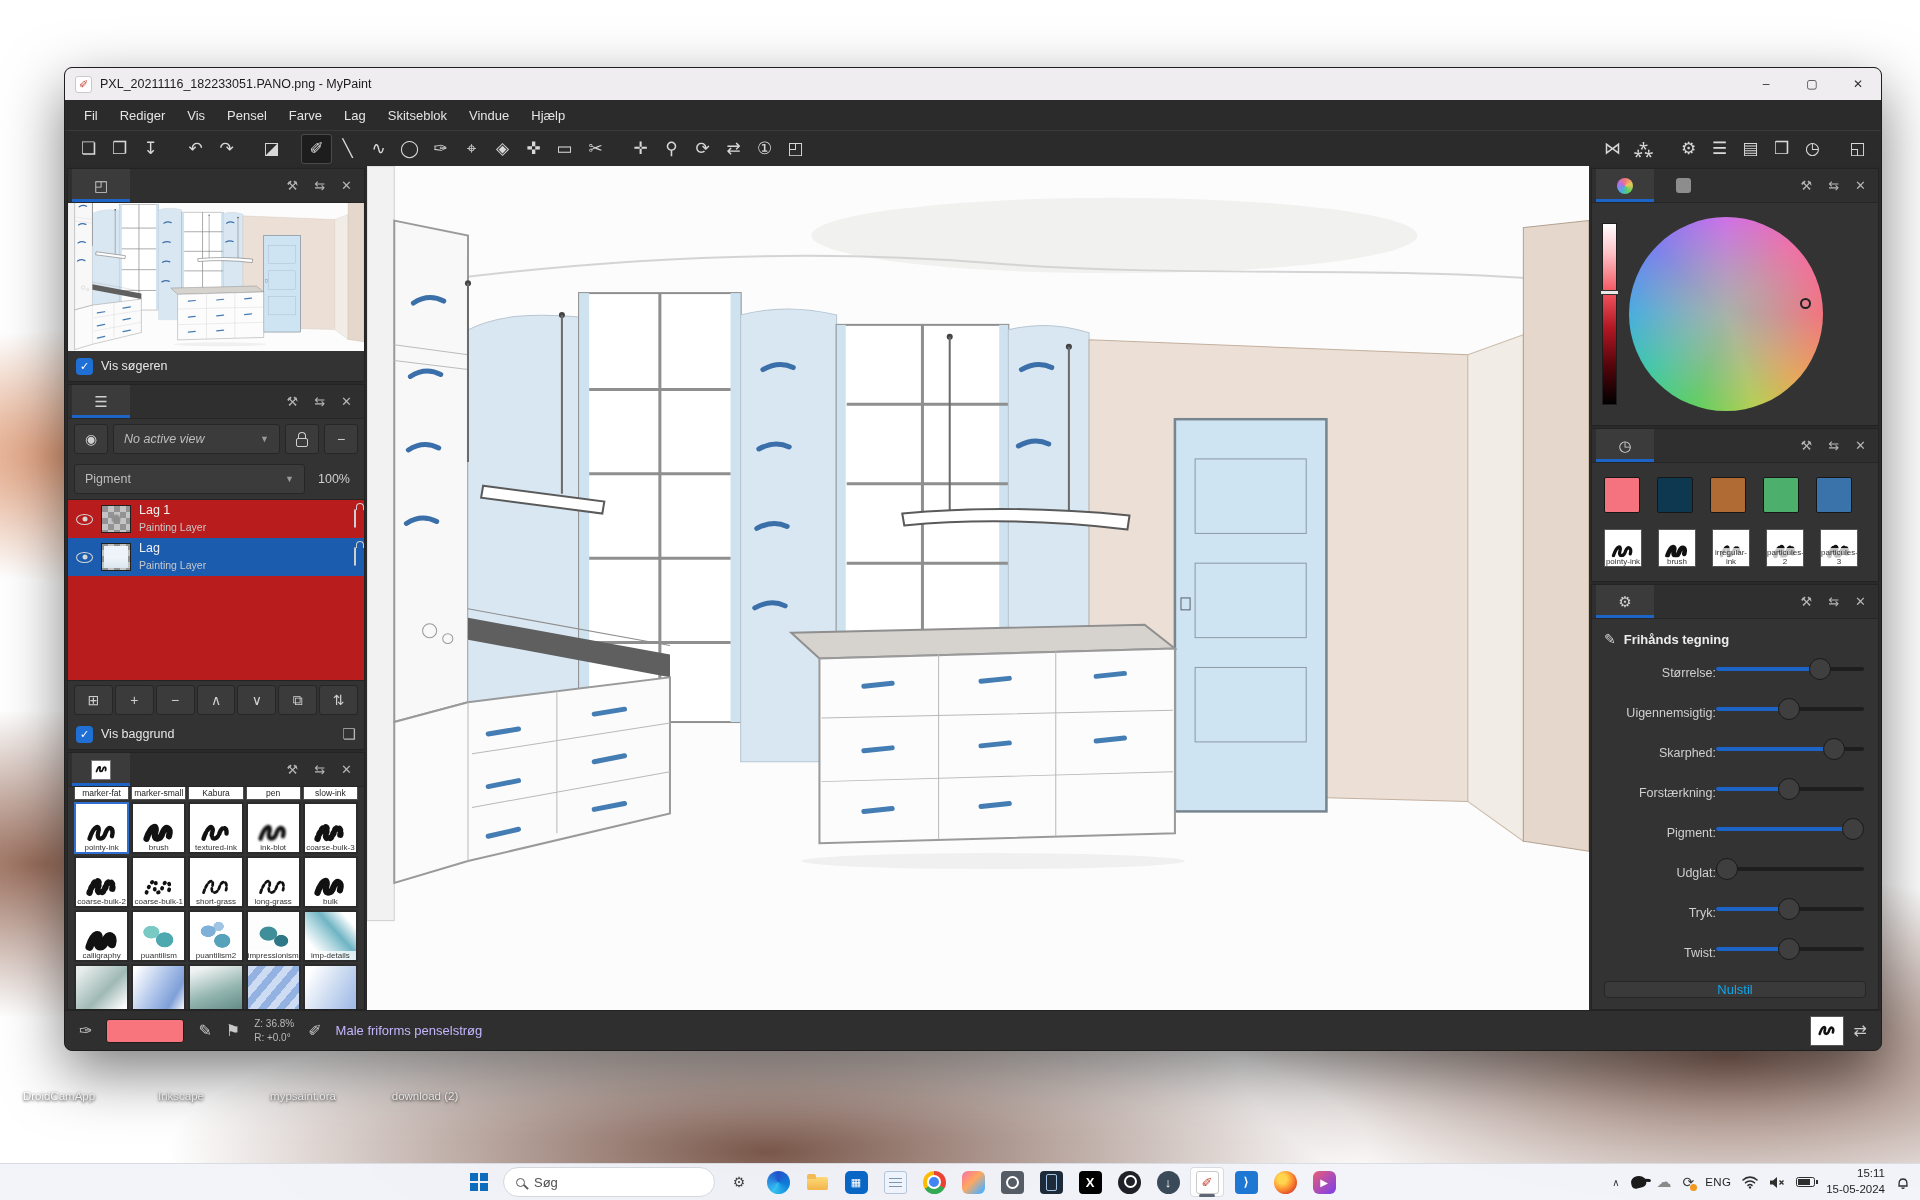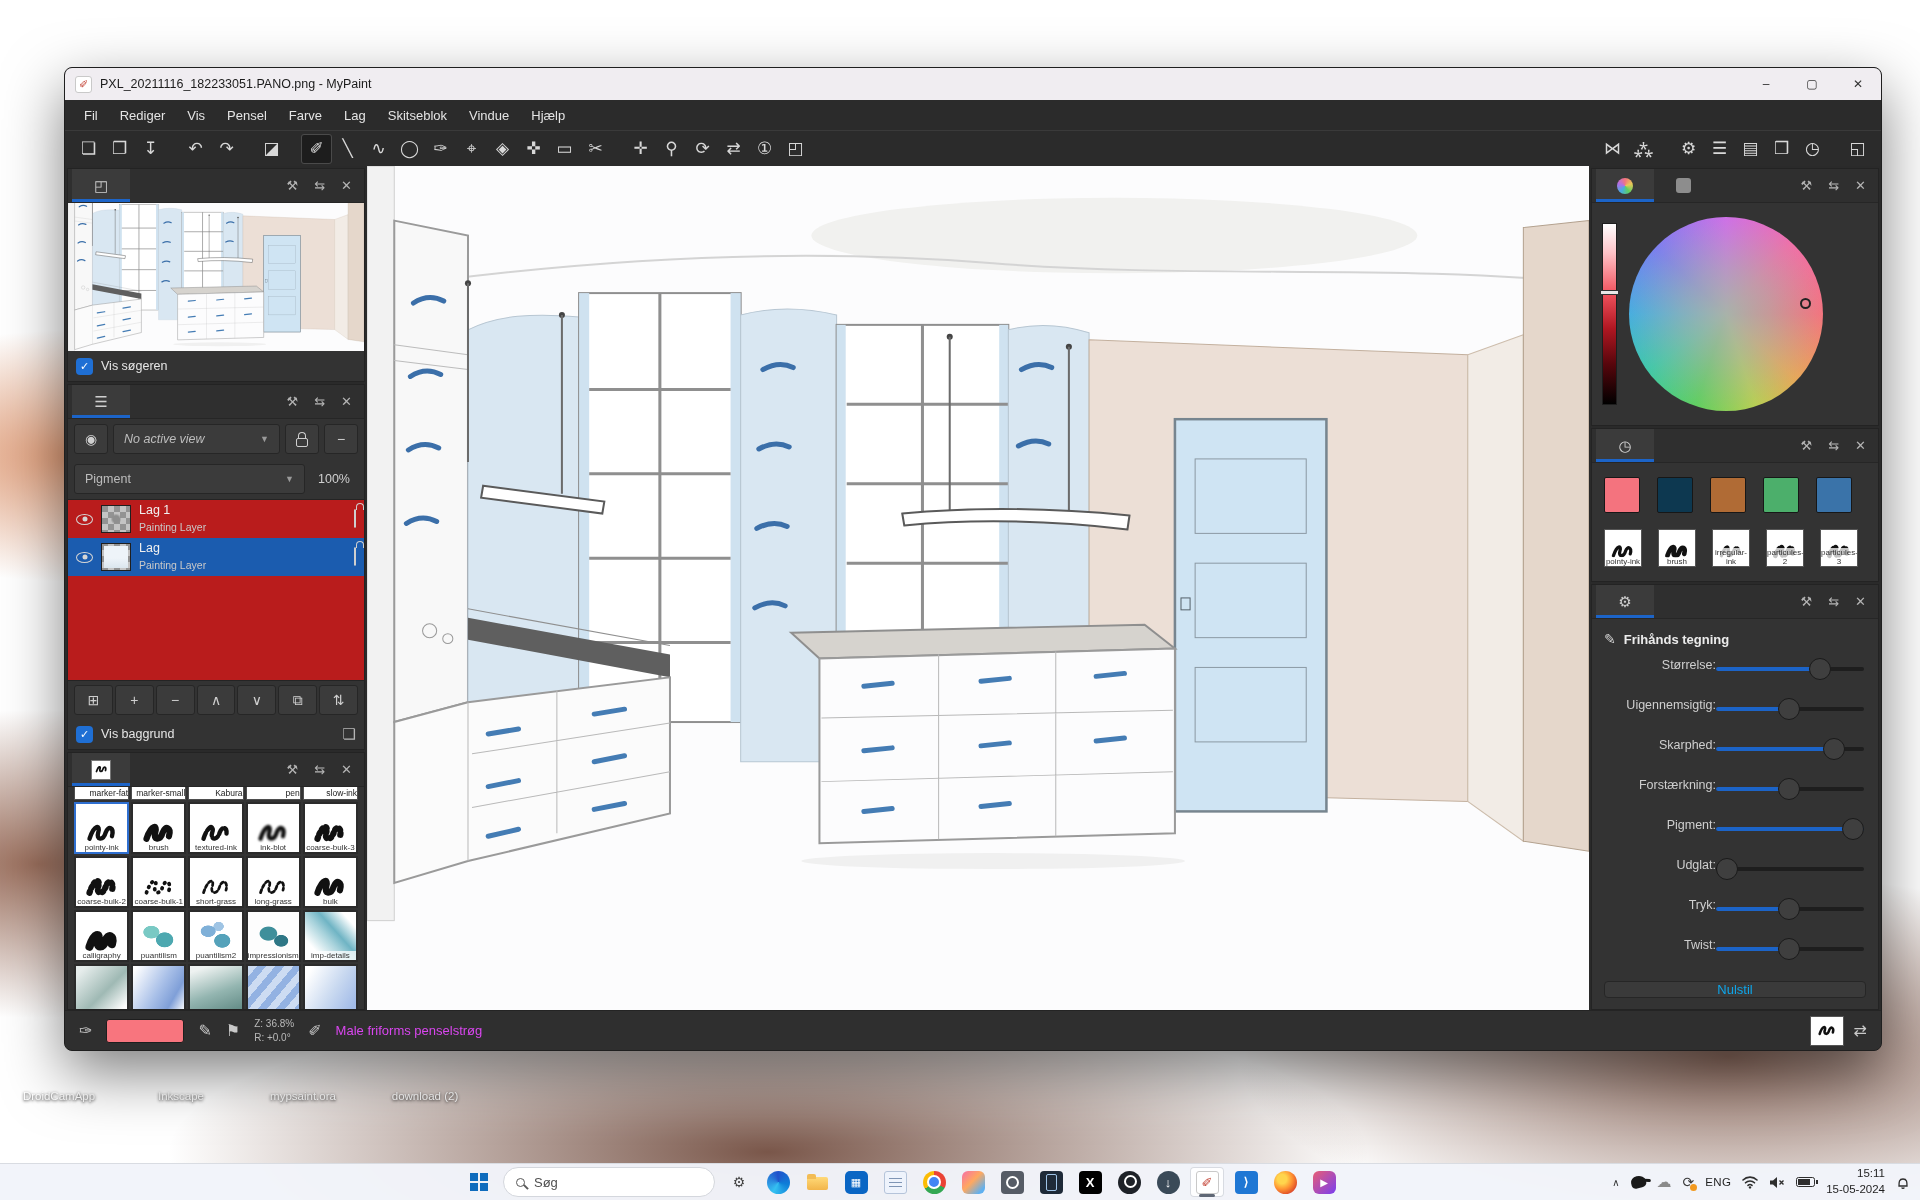--- a/index.html
+++ b/index.html
@@ -67,21 +67,21 @@
 .lmeta{line-height:1.15;min-width:0}
 .lname{font-size:12.5px;color:#f0f0f0}
 .lsub{font-size:10.5px;color:#c9c9c9}
 .llock{margin-left:auto}
 .lockI{width:12px;height:9px;border:1.6px solid #cfcfcf;border-radius:2px;position:relative;margin-top:6px}
 .lockI::before{content:"";position:absolute;left:1px;top:-7px;width:6px;height:6px;border:1.6px solid #cfcfcf;border-bottom:none;border-radius:5px 5px 0 0}
 .layer-btns{display:flex;gap:2px;padding:4px 6px;flex:none}
 .layer-btns .btn-sq{flex:1}
 
 .brush-cutoff{display:grid;grid-template-columns:repeat(5,1fr);gap:2px;padding:0 6px;flex:none}
-.cut-label{background:#fff;color:#222;font-size:8.5px;text-align:right;border:1px solid #4e4e4e;border-top:none;padding:1px 0;white-space:nowrap;overflow:hidden}
+.cut-label{background:#fff;color:#222;font-size:8.5px;text-align:center;border:1px solid #4e4e4e;border-top:none;padding:1px 0;white-space:nowrap;overflow:hidden}
 .brush-grid{display:grid;grid-template-columns:repeat(5,1fr);grid-auto-rows:52px;gap:2px;padding:2px 6px 0;overflow:hidden;flex:1}
 .btile{position:relative;background:#fff;border:2px solid #2b2b2b;display:flex;align-items:flex-end;justify-content:center;overflow:hidden}
 .btile.selected{border-color:#2f6fd0}
 .btile svg{width:82%;height:78%}
 .btile path{fill:none;stroke:#111;stroke-width:3.5;stroke-linecap:round}
 .btile-label{position:absolute;left:0;right:0;bottom:0;font-size:8px;color:#333;text-align:center;background:rgba(255,255,255,.75);line-height:1.15}
 .s-ink2 path{stroke-width:5}
 .s-tex path{stroke-dasharray:5 2}
 .s-blur svg{filter:blur(1.1px)}
 .s-coarse path{stroke-dasharray:1 3;stroke-width:5;filter:blur(.5px)}
@@ -111,33 +111,33 @@
  background:radial-gradient(circle,#a8b2aa 0%,rgba(168,178,170,.6) 32%,rgba(168,178,170,0) 72%)}
 .wheel .wmark{position:absolute;right:6%;top:42%;width:11px;height:11px;border:2px solid #222;border-radius:50%}
 .tab-circle{width:16px;height:16px;border-radius:50%;background:conic-gradient(#f4737e,#e8c857,#5fcf5f,#46aee0,#b06fe8,#f4737e)}
 .tab-sq{width:15px;height:15px;border-radius:3px;background:#8d8d8d}
 .swatch-row{display:flex;gap:17px;padding:14px 12px 6px}
 .swatch{width:36px;height:36px;border:1px solid #171717;border-radius:2px;background:var(--c)}
 .hist-row{display:flex;gap:16px;padding:10px 12px 14px}
 .hist-row .btile{width:38px;height:38px;border-width:1px;border-color:#555}
 .settings-head{display:flex;align-items:center;gap:8px;padding:12px 12px 2px;color:#ececec;font-size:13px;font-weight:bold}
 .pen-g{color:#d8d8d8;font-weight:normal;font-size:14px}
-.srow{display:flex;align-items:flex-start;padding:9px 14px 9px 4px}
+.srow{display:flex;align-items:flex-end;padding:9px 14px 9px 4px}
 .slabel{width:120px;text-align:right;color:#cfcfcf;font-size:12.5px;flex:none}
 .slider{flex:1;height:22px;position:relative}
 .slider::before{content:"";position:absolute;left:0;right:0;top:9px;height:4px;background:#1e1e1e;border-radius:2px}
 .sfill{position:absolute;left:0;top:9px;height:4px;width:calc(var(--v)*1%);background:#1c64c8;border-radius:2px}
 .sknob{position:absolute;top:0;left:clamp(0px,calc(var(--v)*1% - 11px),calc(100% - 22px));width:22px;height:22px;border-radius:50%;background:#3f3f3f;border:1px solid #1a1a1a}
 .reset-btn{margin:12px 12px 12px;height:32px;background:#3a3a3a;border:1px solid #262626;border-radius:4px;color:#0ea5e9;font-size:13px;display:flex;align-items:center;justify-content:center}
 
 .statusbar{height:40px;background:#2f2f2f;border-top:1px solid #242424;display:flex;align-items:center;gap:14px;padding:0 14px;color:#cfcfcf;flex:none}
 .sb-ic{font-size:16px;color:#c9c9c9}
 .sb-swatch{width:78px;height:24px;border-radius:3px;background:#f8757e;border:1px solid #1e1e1e}
 .sb-zr{font-size:10px;color:#b9b9b9;line-height:1.35}
-.sb-msg{font-size:13px;color:#d946ef}
+.sb-msg{font-size:13px;color:#c4b5fd}
 .sb-right{margin-left:auto;display:flex;align-items:center;gap:10px}
 .sb-thumb{width:34px;height:30px;background:#fff;border:1px solid #555;display:flex;align-items:center;justify-content:center}
 .sb-thumb svg{width:26px;height:22px}
 .sb-thumb path{fill:none;stroke:#111;stroke-width:3.5;stroke-linecap:round}
 
 .taskbar{position:absolute;left:0;right:0;bottom:0;height:37px;background:rgba(242,244,250,.97);border-top:1px solid #d9dce2;z-index:5}
 .tb-center{position:absolute;left:462px;top:0;display:flex;align-items:center;gap:7px;height:100%}
 .start{width:34px;height:30px;display:flex;align-items:center;justify-content:center;border-radius:4px}
 .winlogo{display:grid;grid-template-columns:8px 8px;grid-template-rows:8px 8px;gap:1.5px}
 .winlogo i{background:#0f6cbd}

